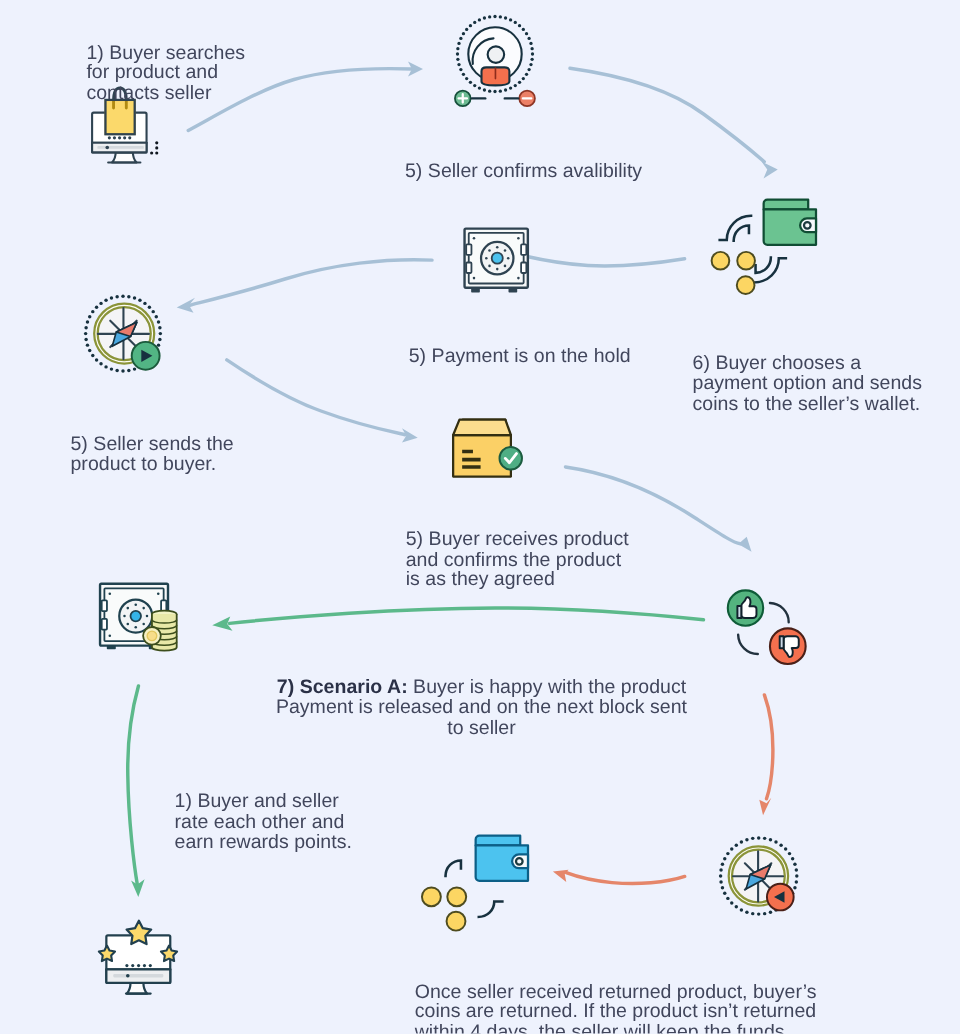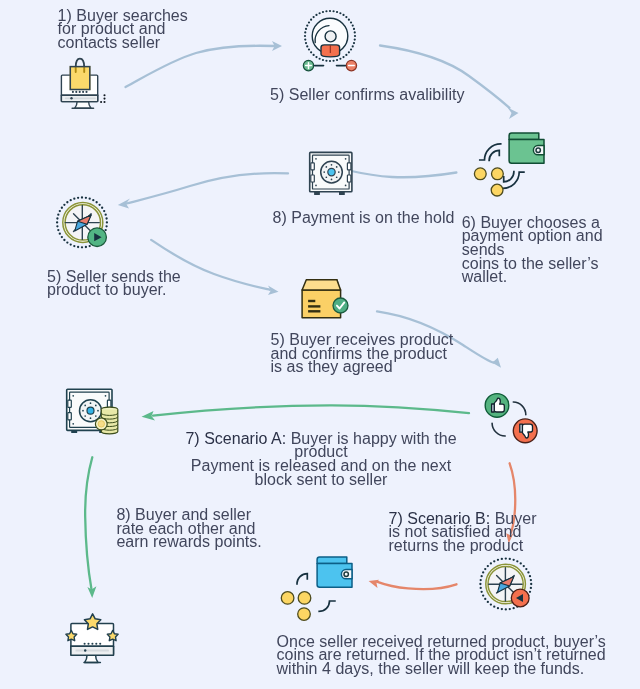--- a/index.html
+++ b/index.html
@@ -1,20 +1,20 @@
 <!DOCTYPE html>
 <html><head>
 <meta charset="utf-8">
 <title>Buyer Seller Escrow Flow</title>
 <style>
   html,body{margin:0;padding:0;}
   body{width:640px;height:689px;background:#eef2fd;font-family:"Liberation Sans",sans-serif;overflow:hidden;position:relative;}
   .stage{position:absolute;left:0;top:0;width:640px;height:689px;}
-  .cap{position:absolute;color:#41465c;font-size:16px;line-height:13.6px;letter-spacing:0.02px;white-space:pre-line;}
-  .cap .b{font-weight:400;color:#2b3147;text-align:right;}
+  .cap{position:absolute;color:#41465c;font-size:13px;line-height:13.6px;letter-spacing:0.02px;white-space:pre-line;margin-top:19px;}
+  .cap .b{font-weight:700;color:#2b3147;text-align:right;}
   .ic{position:absolute;}
   #arrows{position:absolute;left:0;top:0;}
 </style>
 </head>
 <body>
 
 <div class="stage">
 
 <svg id="arrows" width="640" height="689" viewBox="0 0 640 689">
   <g fill="none" stroke="#a7c0d6" stroke-width="2.3" stroke-linecap="round">
@@ -398,31 +398,28 @@
   <path d="M37.6 5.8 L40.2 10.8 L45.8 11.7 L41.9 15.8 L42.7 21.4 L37.6 18.9 L32.5 21.4 L33.3 15.8 L29.4 11.7 L35.0 10.8 Z" fill="#fbd96b" stroke="#22404e" stroke-width="1.5" stroke-linejoin="round"></path>
 </svg>
 
 <div class="cap" style="left:57.6px;top:8.5px">1) Buyer searches
 for product and
 contacts seller</div>
 <div class="cap" style="left:270px;top:88px">5) Seller confirms avalibility</div>
 <div class="cap" style="left:461.7px;top:215.8px">6) Buyer chooses a
 payment option and sends
 coins to the seller’s wallet.</div>
-<div class="cap" style="left:272.5px;top:210.9px">8) Payment is on the hold</div>
+<div class="cap" style="left:272.5px;top:210.9px">5) Payment is on the hold</div>
 <div class="cap" style="left:47px;top:269.6px">5) Seller sends the
 product to buyer.</div>
 <div class="cap" style="left:270.5px;top:333.2px">5) Buyer receives product
 and confirms the product
 is as they agreed</div>
 <div class="cap" style="left:180px;top:431.9px;width:282px;text-align:center"><span class="b">7) Scenario A:</span><span> Buyer is happy with the product
 Payment is released and on the next block sent to seller</span></div>
-<div class="cap" style="left:116.4px;top:508.3px">8) Buyer and seller
+<div class="cap" style="left:116.4px;top:508.3px">1) Buyer and seller
 rate each other and
 earn rewards points.</div>
-<div class="cap" style="left:388.5px;top:511.7px"><span class="b">7) Scenario B:</span><span> Buyer
-is not satisfied and
-returns the product</span></div>
 <div class="cap" style="left:276.5px;top:634.9px">Once seller received returned product, buyer’s
 coins are returned.  If the product isn’t returned
 within 4 days, the seller will keep the funds.</div>
 
 </div>
 
 </body></html>

